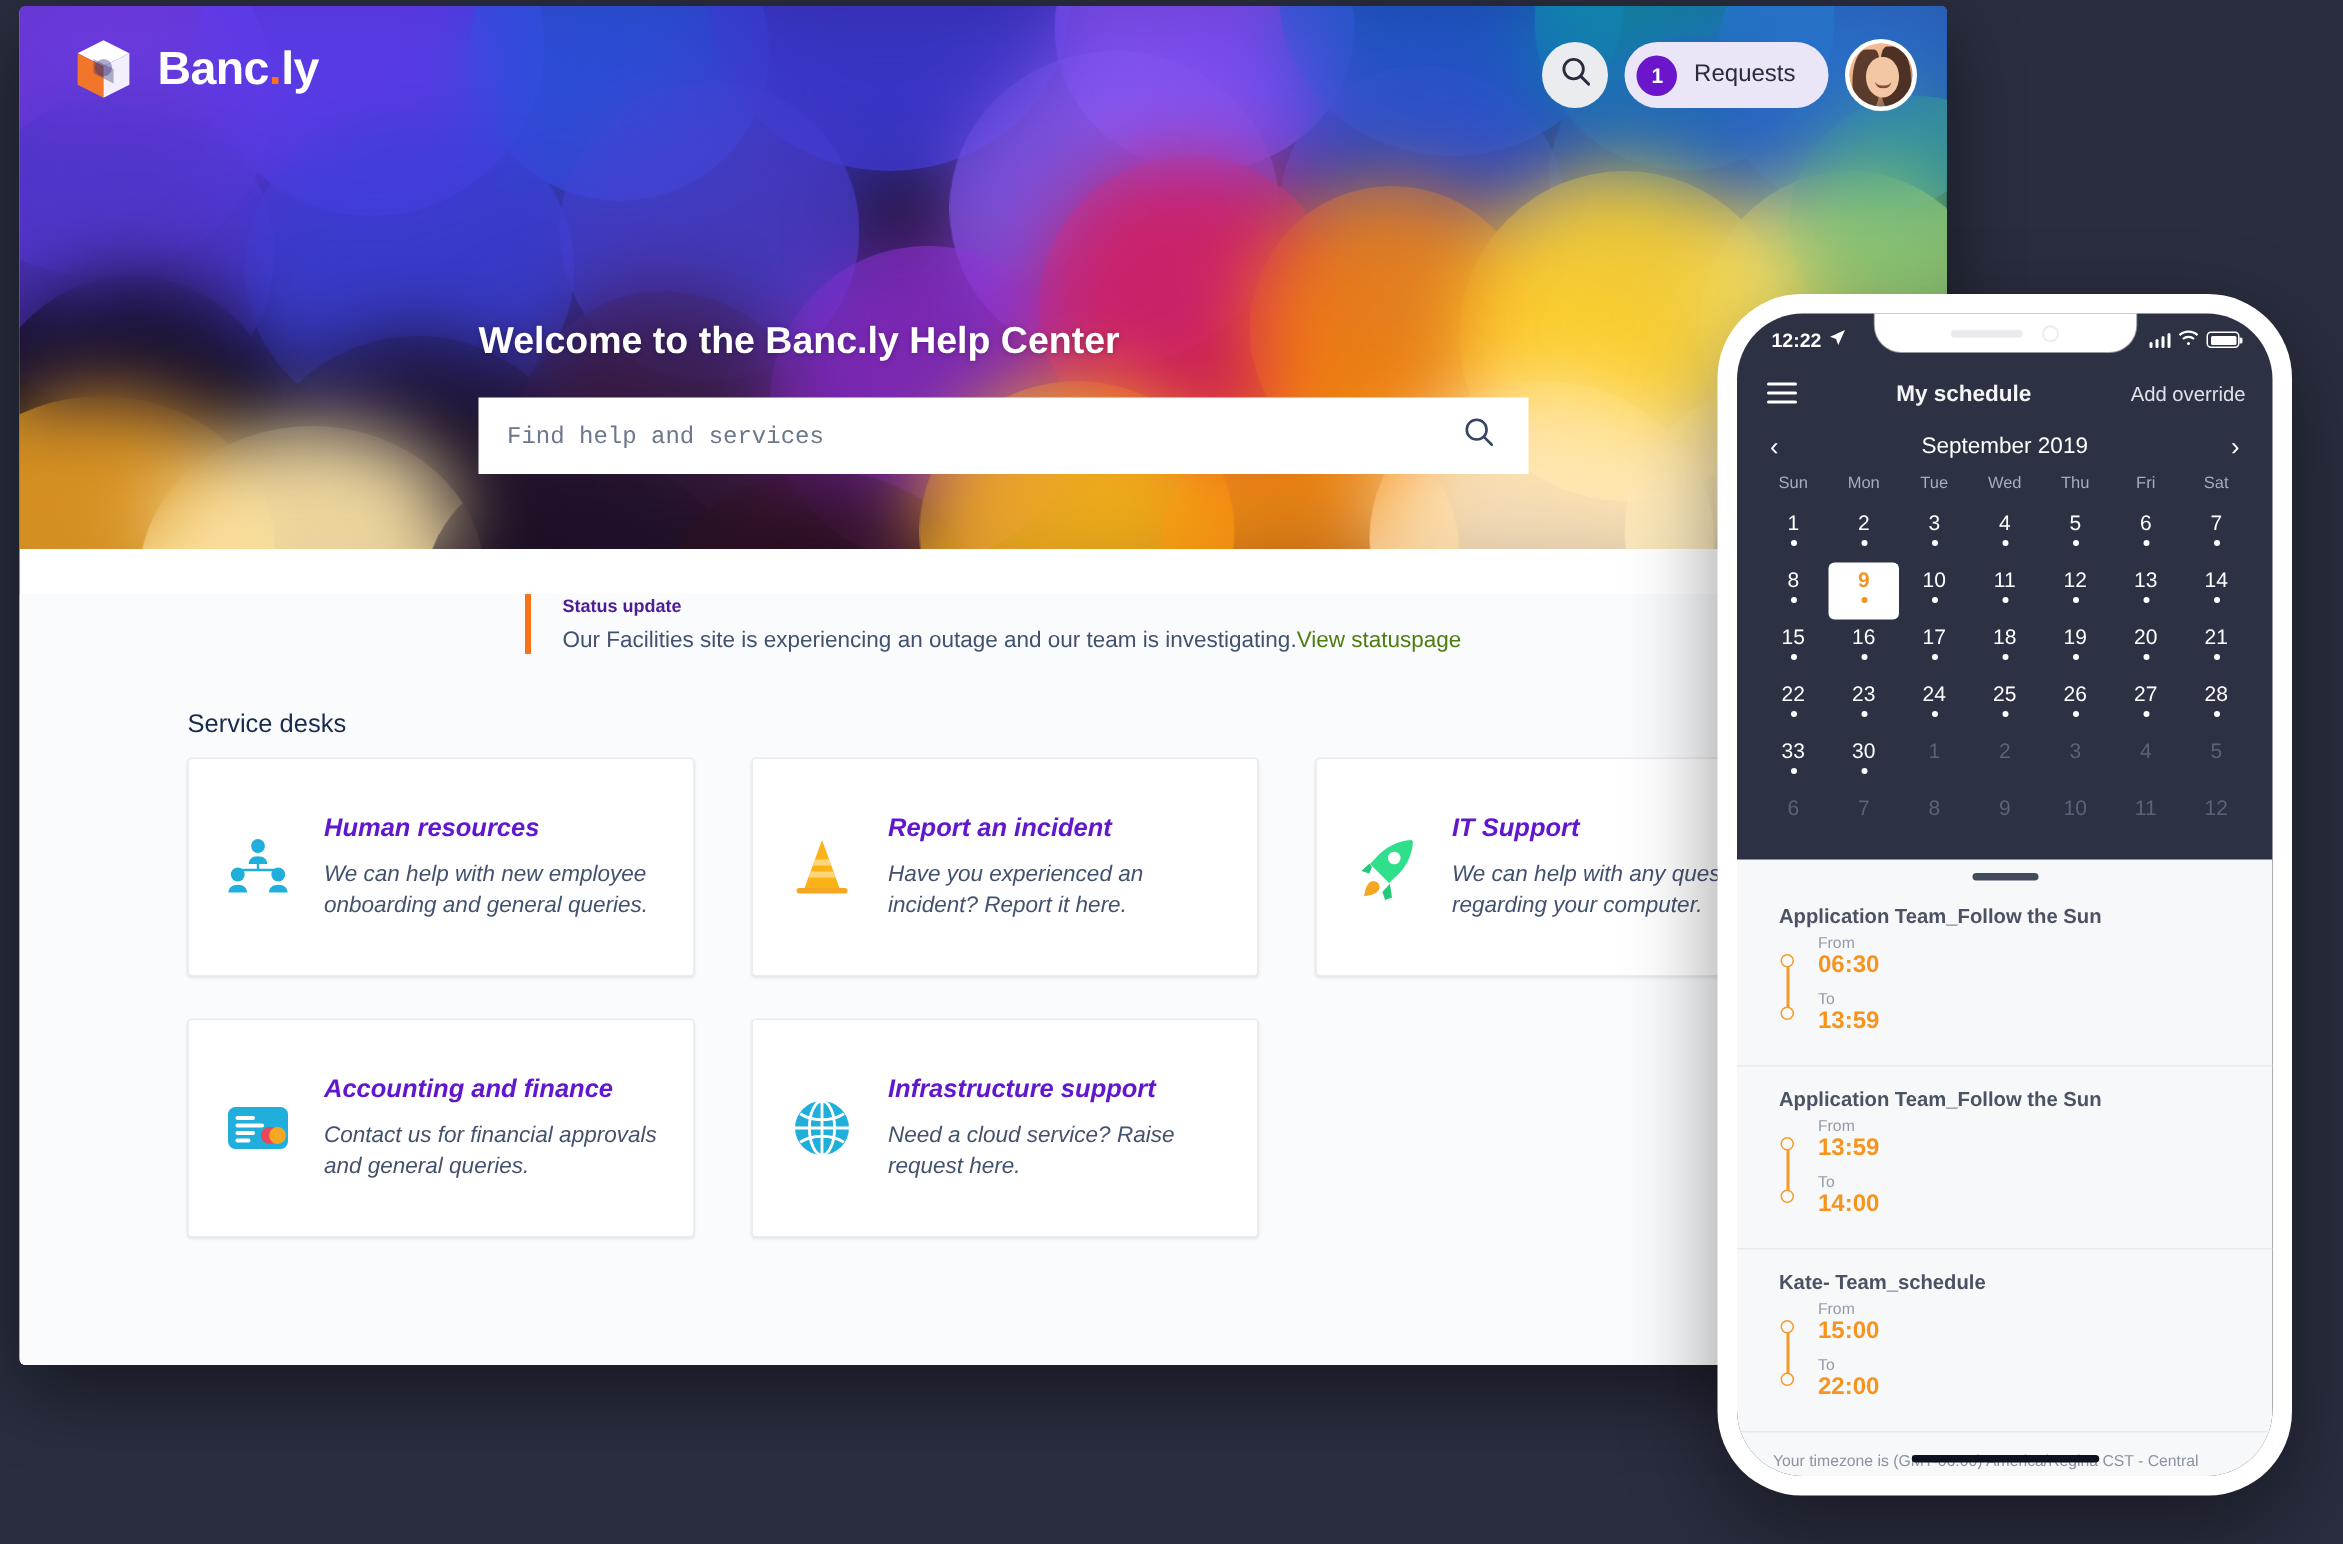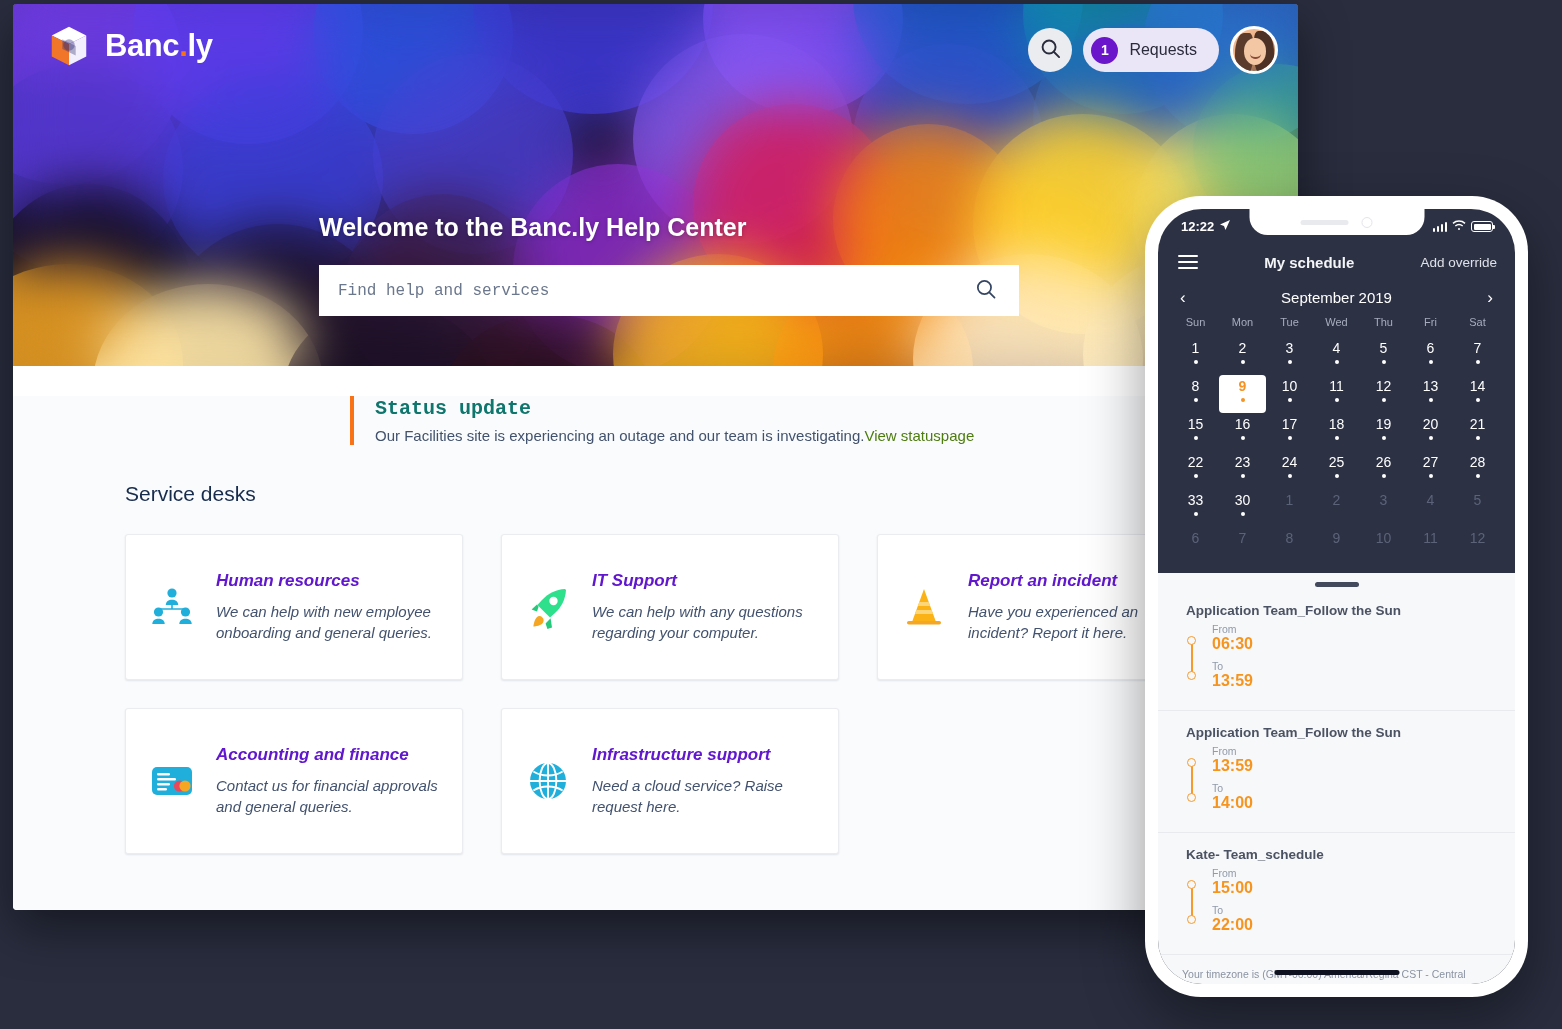--- a/index.html
+++ b/index.html
@@ -109,28 +109,28 @@
   .searchbox input::placeholder { color: #6B778C; }
 
   
   .page-body { background: #FAFBFC; height: 544px; padding: 0; position: relative; }
 
   .status-update {
     margin: 30px 0 0 337px;
     border-left: 4px solid #F97316;
     padding: 1px 0 1px 21px;
   }
-  .status-title { font-size: 20px; font-weight: bold; color: #0f766e; margin-bottom: 7px; font-family: Liberation Mono, monospace; }
+  .status-title { font-size: 12px; font-weight: bold; color: #4c1d95; margin-bottom: 7px; }
   .status-row { display: flex; align-items: baseline; }
   .status-text { font-size: 15px; color: #42526E; }
   .status-link { font-size: 15px; color: #4d7c0f; cursor: pointer; }
 
   .section-title {
-    margin: 37px 0 28px 112px;
-    font-size: 21px; color: #172B4D;
+    margin: 37px 0 12px 112px;
+    font-size: 17px; color: #172B4D;
   }
 
   .cards {
     margin-left: 112px;
     display: grid;
     grid-template-columns: 338px 338px 338px;
     gap: 28px 38px;
     width: 1120px;
     font-style: italic;
   }
@@ -379,45 +379,45 @@
         </span>
         <div class="card-body">
           <div class="card-title">Human resources</div>
           <div class="card-desc">We can help with new employee onboarding and general queries.</div>
         </div>
       </div>
 
       <div class="card">
         <span class="card-icon">
           <svg width="46" height="46" viewBox="0 0 46 46">
+            <path d="M23 5 L35 38 H11 Z" fill="#FBB217"></path>
+            <path d="M18.3 18h9.4l1.4 4h-12.2z" fill="#FDD67A"></path>
+            <path d="M15.4 26h15.2l1.4 4H14z" fill="#FDD67A"></path>
+            <rect x="6" y="37" width="34" height="3.6" rx="1.8" fill="#F5A623"></rect>
+          </svg>
+        </span>
+        <div class="card-body">
+          <div class="card-title">Report an incident</div>
+          <div class="card-desc">Have you experienced an incident? Report it here.</div>
+        </div>
+      </div>
+
+      <div class="card">
+        <span class="card-icon">
+          <svg width="46" height="46" viewBox="0 0 46 46">
             <path d="M40 5c-9 .5-17 4.5-23 11l-4.6 5 12.6 12.6 5-4.6c6.5-6 10.5-14 11-23z" fill="#2EE08C"></path>
             <path d="M12 20.6 6.6 25.6l5.4 1.8 1.6-4.6z" fill="#24C97A"></path>
             <path d="M25.6 34.2l-5 5.4 1.8 5.4 4.6-1.6z" fill="#24C97A"></path>
             <path d="M11.6 33.6c-2.6 2.6-3.2 9-3.2 9s6.4-.6 9-3.2c1.7-1.7 1.7-4.4 0-6a4.2 4.2 0 0 0-5.8.2z" fill="#F5A623"></path>
             <circle cx="28.5" cy="17" r="4.2" fill="#ffffff"></circle>
           </svg>
         </span>
         <div class="card-body">
           <div class="card-title">IT Support</div>
           <div class="card-desc">We can help with any questions regarding your computer.</div>
-        </div>
-      </div>
-
-      <div class="card">
-        <span class="card-icon">
-          <svg width="46" height="46" viewBox="0 0 46 46">
-            <path d="M23 5 L35 38 H11 Z" fill="#FBB217"></path>
-            <path d="M18.3 18h9.4l1.4 4h-12.2z" fill="#FDD67A"></path>
-            <path d="M15.4 26h15.2l1.4 4H14z" fill="#FDD67A"></path>
-            <rect x="6" y="37" width="34" height="3.6" rx="1.8" fill="#F5A623"></rect>
-          </svg>
-        </span>
-        <div class="card-body">
-          <div class="card-title">Report an incident</div>
-          <div class="card-desc">Have you experienced an incident? Report it here.</div>
         </div>
       </div>
 
       <div class="card">
         <span class="card-icon">
           <svg width="44" height="44" viewBox="0 0 44 44">
             <rect x="2" y="8" width="40" height="28" rx="5" fill="#20AFDB"></rect>
             <rect x="7" y="14" width="13" height="2.6" rx="1.3" fill="#ffffff"></rect>
             <rect x="7" y="19" width="19" height="2.6" rx="1.3" fill="#ffffff"></rect>
             <rect x="7" y="24" width="13" height="2.6" rx="1.3" fill="#ffffff"></rect>

